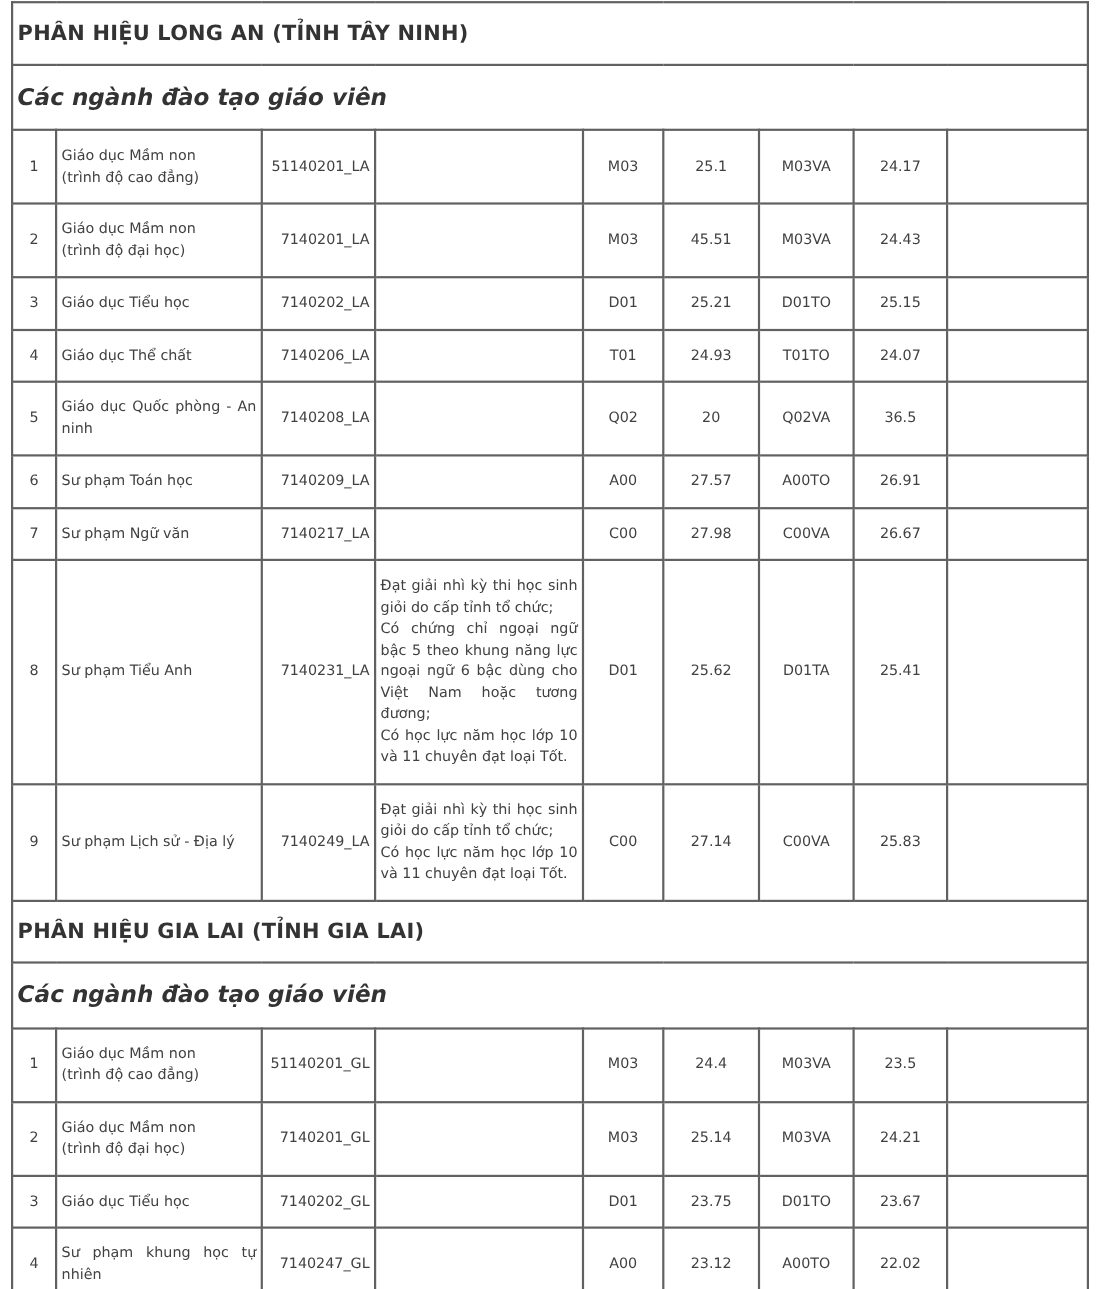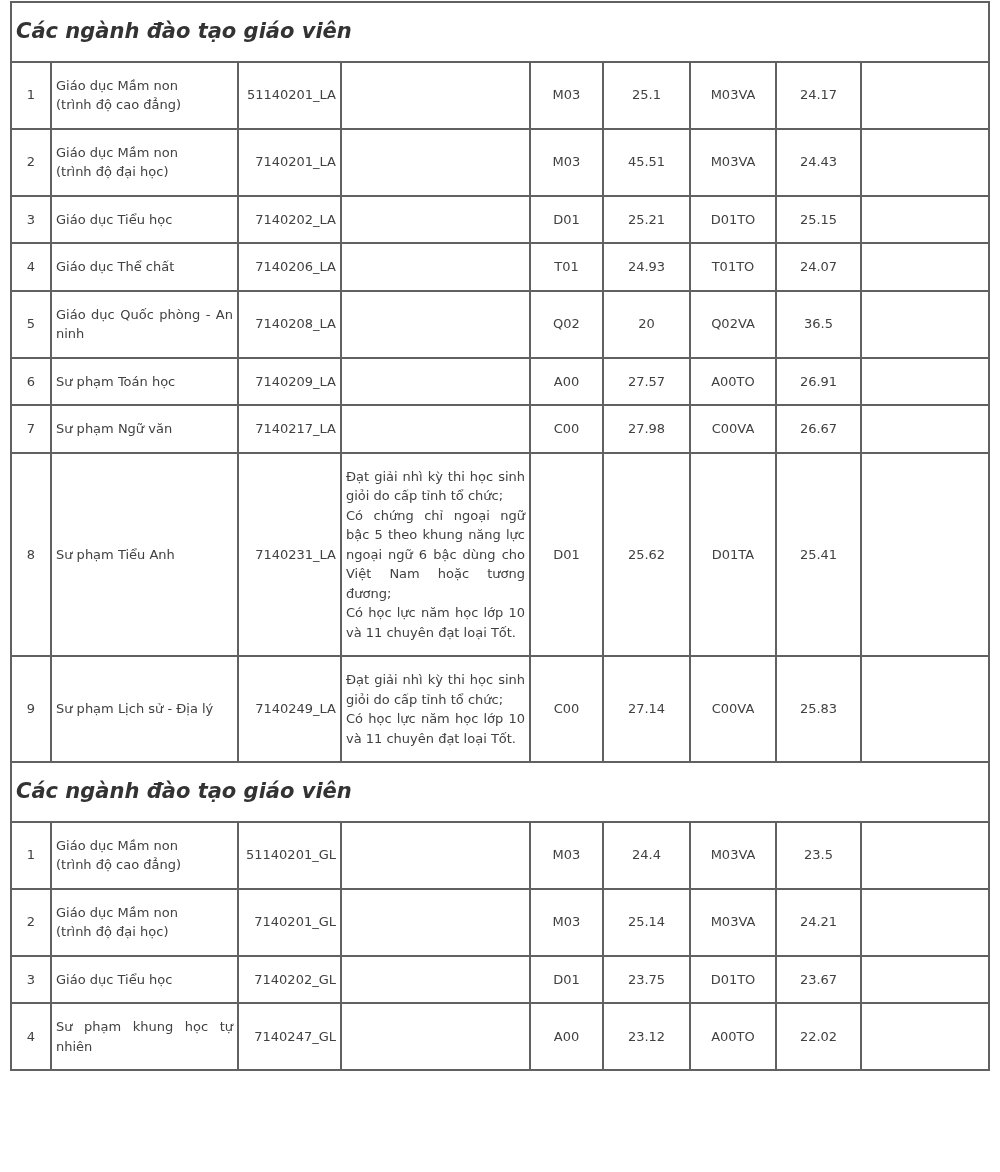--- a/index.html
+++ b/index.html
@@ -80,20 +80,23 @@
       <col style="width:103px">
       <col style="width:189px">
       <col style="width:73px">
       <col style="width:87px">
       <col style="width:86px">
       <col style="width:85px">
       <col style="width:128px">
     </colgroup>
     <tbody>
   <tr>
+    <td class="section-title-cell" colspan="9">PHÂN HIỆU LONG AN (TỈNH TÂY NINH)</td>
+  </tr>
+  <tr>
     <td class="section-subtitle-cell" colspan="9">Các ngành đào tạo giáo viên</td>
   </tr>
 
   <tr>
     <td class="c-no">1</td>
     <td class="c-name">Giáo dục Mầm non
 (trình độ cao đẳng)</td>
     <td class="c-code">51140201_LA</td>
     <td class="c-note"></td>
     <td class="c-center">M03</td>
@@ -197,20 +200,23 @@
     <td class="c-note">Đạt giải nhì kỳ thi học sinh giỏi do cấp tỉnh tổ chức;
 Có học lực năm học lớp 10 và 11 chuyên đạt loại Tốt.</td>
     <td class="c-center">C00</td>
     <td class="c-center">27.14</td>
     <td class="c-center">C00VA</td>
     <td class="c-center">25.83</td>
     <td class="c-center"></td>
   </tr>
 
   <tr>
+    <td class="section-title-cell" colspan="9">PHÂN HIỆU GIA LAI (TỈNH GIA LAI)</td>
+  </tr>
+  <tr>
     <td class="section-subtitle-cell" colspan="9">Các ngành đào tạo giáo viên</td>
   </tr>
 
   <tr>
     <td class="c-no">1</td>
     <td class="c-name">Giáo dục Mầm non
 (trình độ cao đẳng)</td>
     <td class="c-code">51140201_GL</td>
     <td class="c-note"></td>
     <td class="c-center">M03</td>

